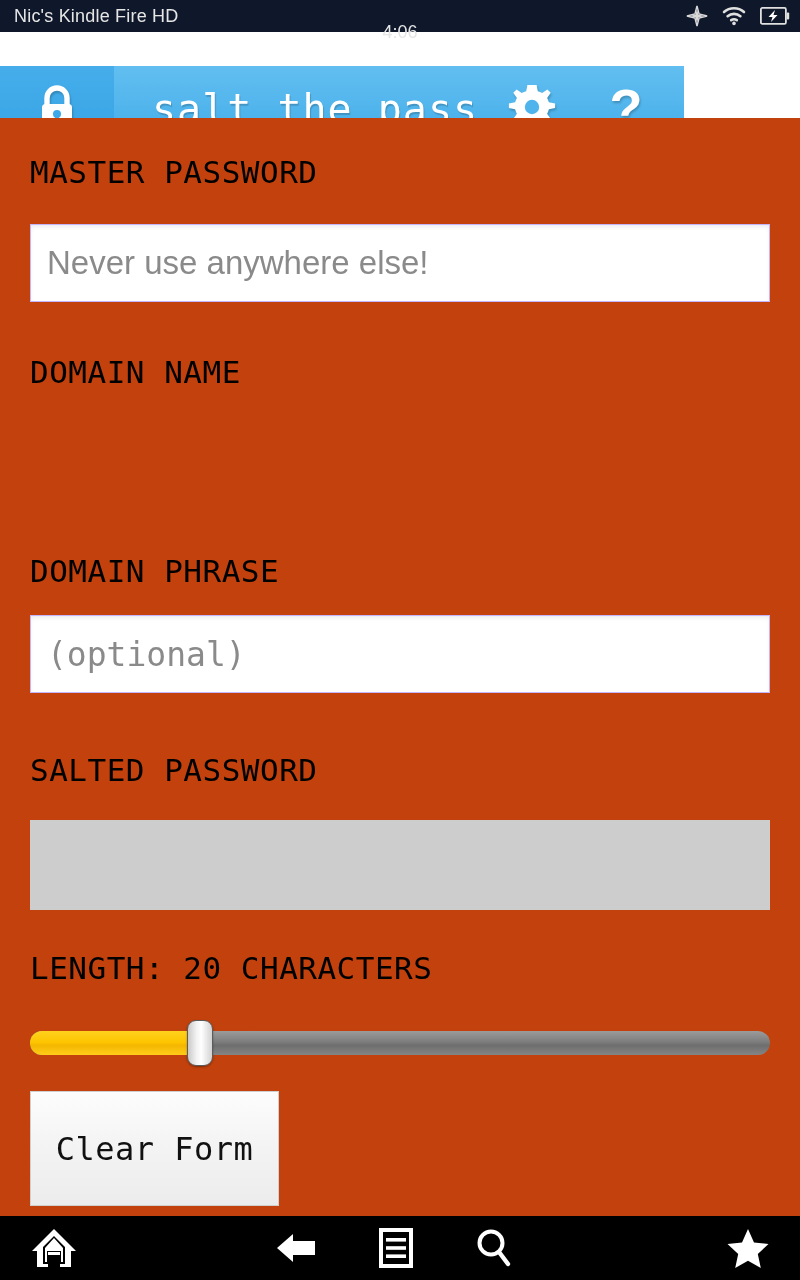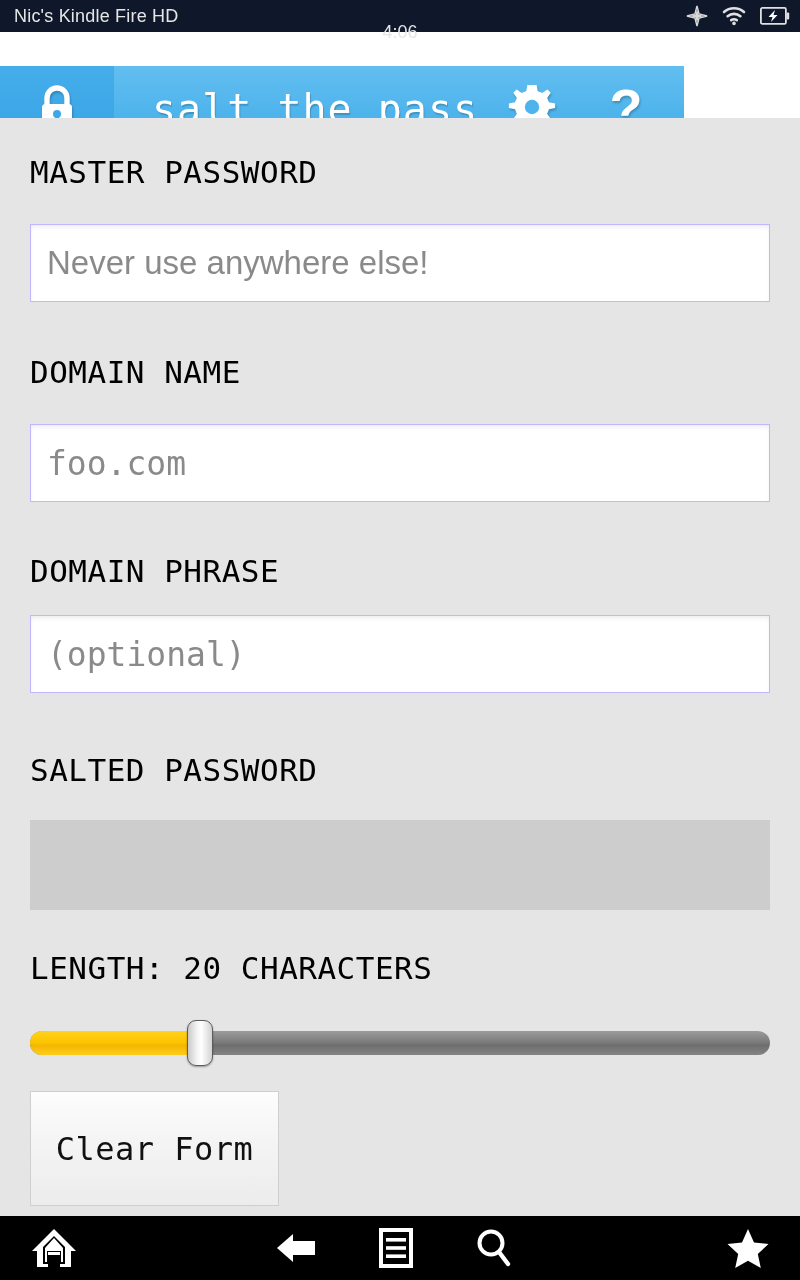--- a/index.html
+++ b/index.html
@@ -91,21 +91,21 @@
     flex: none;
   }
   .appbar-icons svg { display:block; filter: drop-shadow(1px 2px 1px rgba(0,0,0,0.22)); }
 
   
   .content {
     position: absolute;
     top: 118px; left: 0;
     width: 800px;
     height: 1098px;
-    background: #e5e5e5;
+    background: #c2410c;
     overflow: hidden;
   }
   .field-label {
     position: absolute;
     left: 30px;
     font-family: "DejaVu Sans Mono", monospace;
     font-size: 31px;
     color: #000000;
     letter-spacing: 0.5px;
     white-space: nowrap;
@@ -276,23 +276,20 @@
 </div>
 
 <div class="content">
 
   <div class="field-label" style="top: 36px;">MASTER PASSWORD</div>
   <div class="text-input" style="top: 106px;">
     <span class="placeholder ph-sans">Never use anywhere else!</span>
   </div>
 
   <div class="field-label" style="top: 236px;">DOMAIN NAME</div>
-  <div class="text-input" style="top: 306px;">
-    <span class="placeholder ph-mono">foo.com</span>
-  </div>
 
   <div class="field-label" style="top: 435px;">DOMAIN PHRASE</div>
   <div class="text-input" style="top: 497px;">
     <span class="placeholder ph-mono">(optional)</span>
   </div>
 
   <div class="field-label" style="top: 634px;">SALTED PASSWORD</div>
   <div class="readonly-box" style="top: 702px;">
     <span></span>
   </div>

